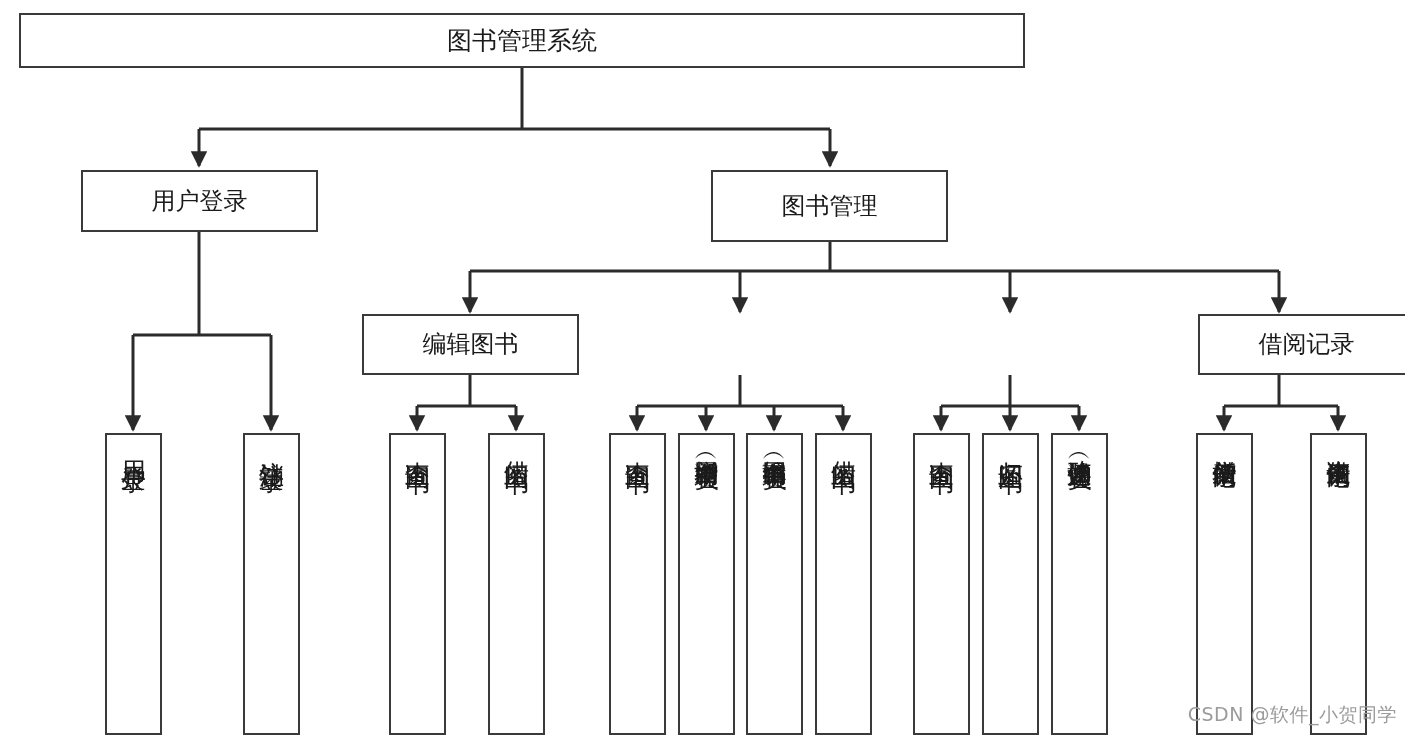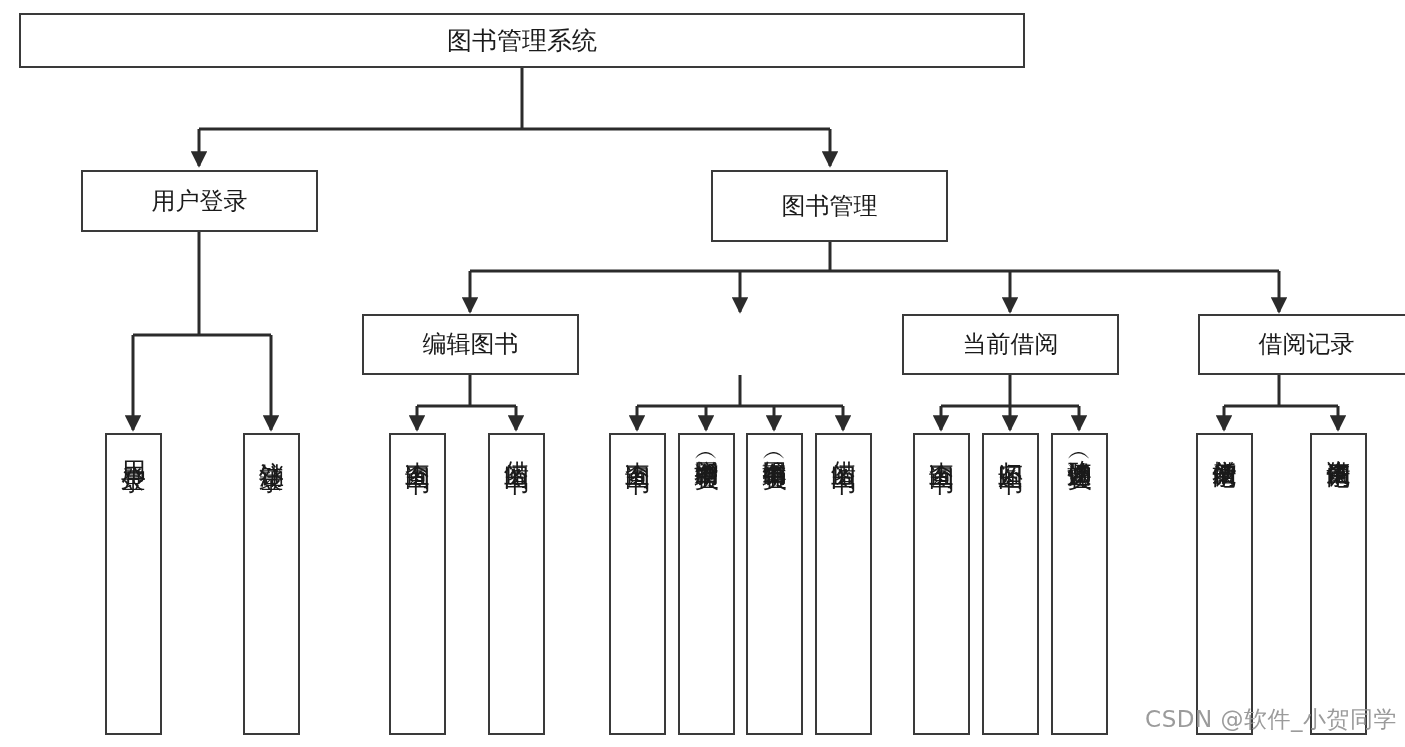--- a/index.html
+++ b/index.html
@@ -67,22 +67,22 @@
     line-height: 1;
     white-space: nowrap;
   }
   .node-leaf.leaf-tall .node-label {
     font-size: 24px;
     letter-spacing: 1px;
   }
   .watermark {
     position: absolute;
     right: 8px;
-    bottom: 12px;
-    font-size: 23px;
+    bottom: 19px;
+    font-size: 19px;
     color: #9b9b9b;
     letter-spacing: 0.5px;
     z-index: 5;
     white-space: nowrap;
   }
 </style>
 </head>
 <body>
 
 <div id="diagram-canvas">
@@ -144,23 +144,20 @@
   <div class="node node-branch" style="left:81px; top:170px; width:237px; height:62px;">
     <span class="node-label">用户登录</span>
   </div>
   <div class="node node-branch" style="left:711px; top:170px; width:237px; height:72px;">
     <span class="node-label">图书管理</span>
   </div>
 
   <div class="node node-branch" style="left:362px; top:314px; width:217px; height:61px;">
     <span class="node-label">编辑图书</span>
   </div>
-  <div class="node node-branch" style="left:902px; top:314px; width:217px; height:61px;">
-    <span class="node-label">当前借阅</span>
-  </div>
   <div class="node node-branch" style="left:1198px; top:314px; width:217px; height:61px;">
     <span class="node-label">借阅记录</span>
   </div>
 
   <div class="node node-leaf" style="left:105px; top:433px; width:57px; height:302px;">
     <span class="node-label">用户登录</span>
   </div>
   <div class="node node-leaf" style="left:243px; top:433px; width:57px; height:302px;">
     <span class="node-label">注销登录</span>
   </div>

